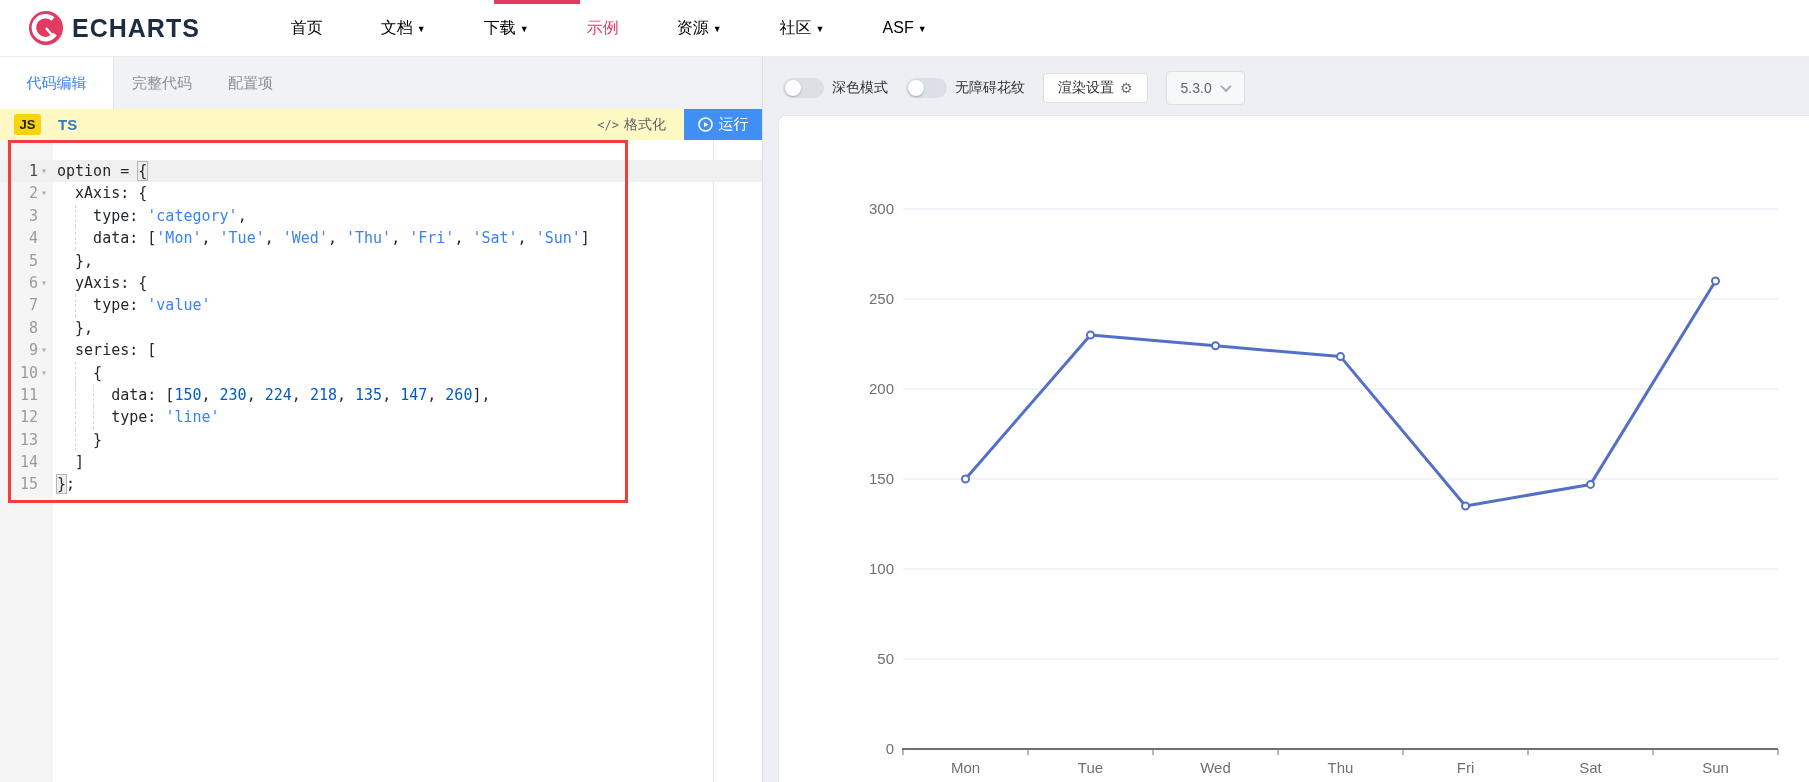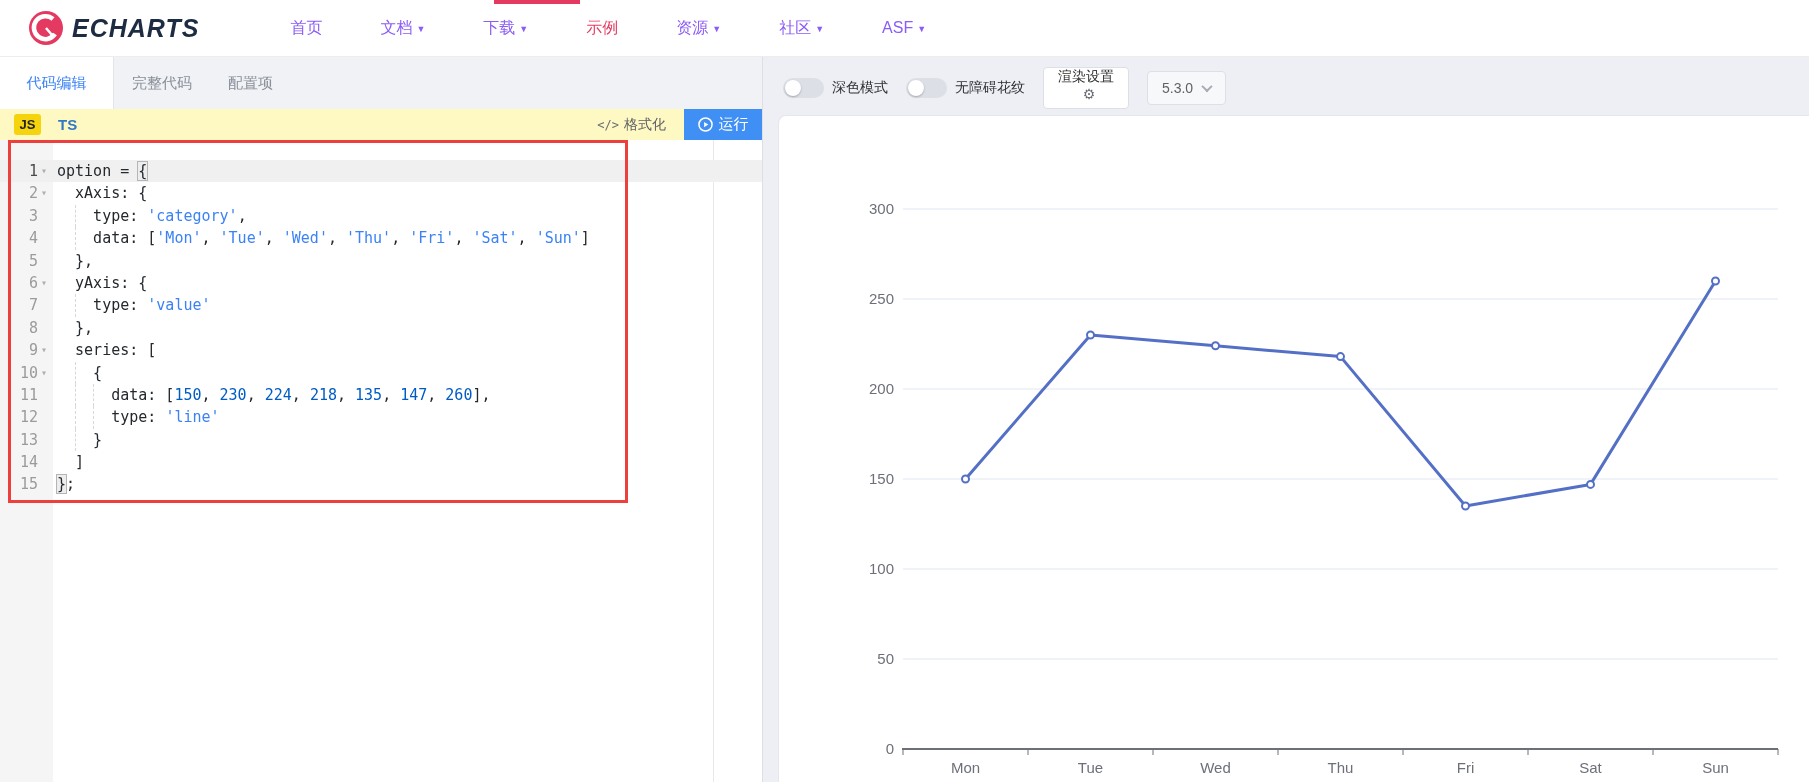--- a/index.html
+++ b/index.html
@@ -4,25 +4,25 @@
 <style>
   * { margin:0; padding:0; box-sizing:border-box; }
   html,body { width:1809px; height:782px; overflow:hidden; background:#fff;
               font-family:"Liberation Sans", sans-serif; }
   .page { position:relative; width:1809px; height:782px; }
 
   
   .navbar { position:relative; height:57px; background:#fff; border-bottom:1px solid #ededed;
             display:flex; align-items:center; }
   .nav-indicator { position:absolute; top:0; left:494px; width:86px; height:4px; background:#e43961; }
-  .logo { display:flex; align-items:center; margin-left:28px;font-style:italic; }
+  .logo { display:flex; align-items:center; margin-left:28px; }
   .logo-mark { width:36px; height:36px; }
   .logo-word { font-size:25px; font-weight:bold; color:#1d2c43; letter-spacing:1px; margin-left:8px; }
   .nav-items { display:flex; align-items:center; margin-left:62px; }
-  .nav-item { font-size:16px; color:#8b5cf6; padding:0 12px; margin:0 17px; cursor:pointer;
+  .nav-item { font-size:16px; color:#000000; padding:0 12px; margin:0 17px; cursor:pointer;
               display:flex; align-items:center; }
   .nav-item.active { color:#e43961; }
   .nav-caret { font-size:9px; margin-left:4px; color:inherit; transform:translateY(1px); }
 
   
   .main { display:flex; height:725px; }
   .left-panel { position:relative; width:763px; background:#fff; border-right:1px solid #dcdfe3; }
   .right-panel { position:relative; flex:1; background:#edeff4; }
 
   
@@ -63,23 +63,23 @@
   .annotation-box { position:absolute; left:8px; top:83px; width:620px; height:363px;
                     border:3px solid #ee3f3f; pointer-events:none; z-index:5; }
 
   
   .pv-controls { position:absolute; left:20px; top:13px; display:flex; align-items:center; height:36px; }
   .toggle { position:relative; width:41px; height:20px; background:#dcdfe6; border-radius:10px;
             cursor:pointer; flex:none; }
   .toggle .knob { position:absolute; left:2px; top:2px; width:16px; height:16px; border-radius:50%;
                   background:#fff; box-shadow:0 1px 2px rgba(0,0,0,.25); }
   .pv-label { font-size:14px; color:#303133; margin:0 18px 0 8px; }
-  .settings-btn { display:flex; align-items:center; height:42px; padding:0 14px; background:#fff;
+  .settings-btn { display:flex; align-items:center; height:30px; padding:0 14px; background:#fff;
                   border:1px solid #dcdfe6; border-radius:4px; font-size:14px; color:#303133;
-                  cursor:pointer; margin-right:18px;flex-direction:column; }
+                  cursor:pointer; margin-right:18px; }
   .gear { margin-left:6px; color:#6a6e75; font-size:14px; }
   .version-select { display:flex; align-items:center; height:34px; padding:0 14px; background:#f7f8fa;
                     border:1px solid #dcdfe6; border-radius:4px; font-size:14px; color:#606266; cursor:pointer; }
   .chev { width:8px; height:8px; border-right:2px solid #a8abb2; border-bottom:2px solid #a8abb2;
           transform:rotate(45deg) translate(-1px,-1px); margin-left:10px; }
 
   
   .chart-card { position:absolute; left:15px; top:58px; right:0; bottom:0; background:#fff;
                 border:1px solid #e4e7ed; border-right:none; border-bottom:none;
                 border-top-left-radius:8px; }

